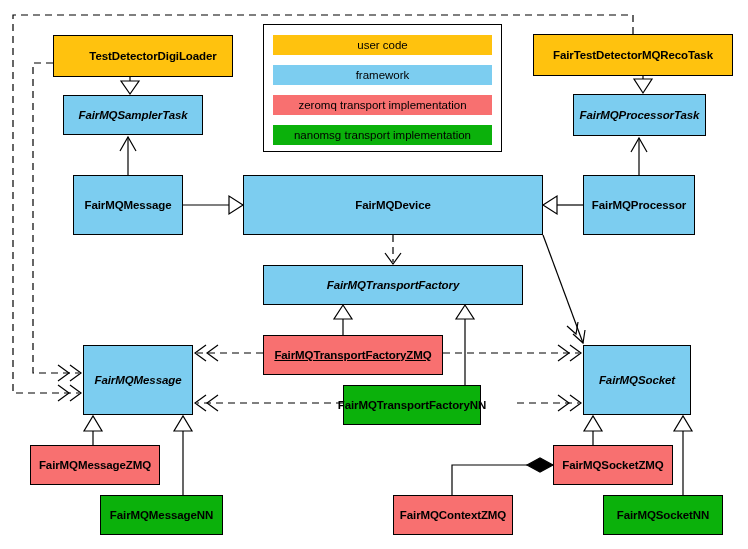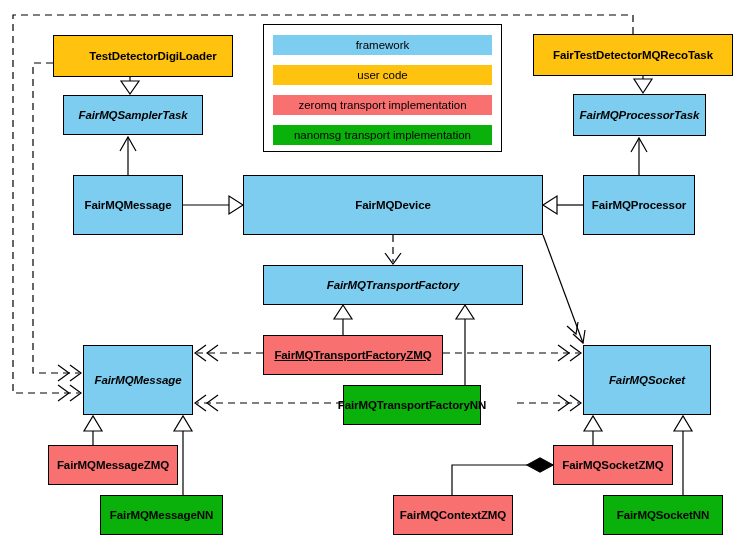--- a/index.html
+++ b/index.html
@@ -156,26 +156,26 @@
       <polygon class="tri" points="674,431 692,431 683,416"></polygon>
     </g>
 
     <g>
       <polyline points="452,495 452,465 527,465"></polyline>
       <polygon class="diamond" points="527,465 540,458 553,465 540,472"></polygon>
     </g>
   </svg>
 
   <div id="legend">
+    <div class="legend-bar c-user">
+      <span>user code</span>
+    </div>
     <div class="legend-bar c-fw">
       <span>framework</span>
     </div>
-    <div class="legend-bar c-user">
-      <span>user code</span>
-    </div>
     <div class="legend-bar c-zmq">
       <span>zeromq transport implementation</span>
     </div>
     <div class="legend-bar c-nn">
       <span>nanomsg transport implementation</span>
     </div>
   </div>
 
   <div class="node c-user" style="left:53px;top:35px;width:180px;height:42px;padding-left:20px;">TestDetectorDigiLoader</div>
 
@@ -192,23 +192,23 @@
   <div class="node c-fw" style="left:583px;top:175px;width:112px;height:60px;">FairMQProcessor</div>
 
   <div class="node c-fw abstract" style="left:263px;top:265px;width:260px;height:40px;">FairMQTransportFactory</div>
 
   <div class="node c-zmq" style="left:263px;top:335px;width:180px;height:40px;text-decoration:underline;">FairMQTransportFactoryZMQ</div>
 
   <div class="node c-nn" style="left:343px;top:385px;width:138px;height:40px;">FairMQTransportFactoryNN</div>
 
   <div class="node c-fw abstract" style="left:83px;top:345px;width:110px;height:70px;">FairMQMessage</div>
 
-  <div class="node c-fw abstract" style="left:583px;top:345px;width:128px;height:70px;">FairMQSocket</div>
-
-  <div class="node c-zmq" style="left:48px;top:445px;width:130px;height:40px;text-align:right;">FairMQMessageZMQ</div>
+  <div class="node c-fw abstract" style="left:583px;top:345px;width:108px;height:70px;">FairMQSocket</div>
+
+  <div class="node c-zmq" style="left:30px;top:445px;width:130px;height:40px;text-align:right;">FairMQMessageZMQ</div>
 
   <div class="node c-nn" style="left:100px;top:495px;width:123px;height:40px;">FairMQMessageNN</div>
 
   <div class="node c-zmq" style="left:393px;top:495px;width:120px;height:40px;">FairMQContextZMQ</div>
 
   <div class="node c-zmq" style="left:553px;top:445px;width:120px;height:40px;">FairMQSocketZMQ</div>
 
   <div class="node c-nn" style="left:603px;top:495px;width:120px;height:40px;">FairMQSocketNN</div>
 
 </div>

